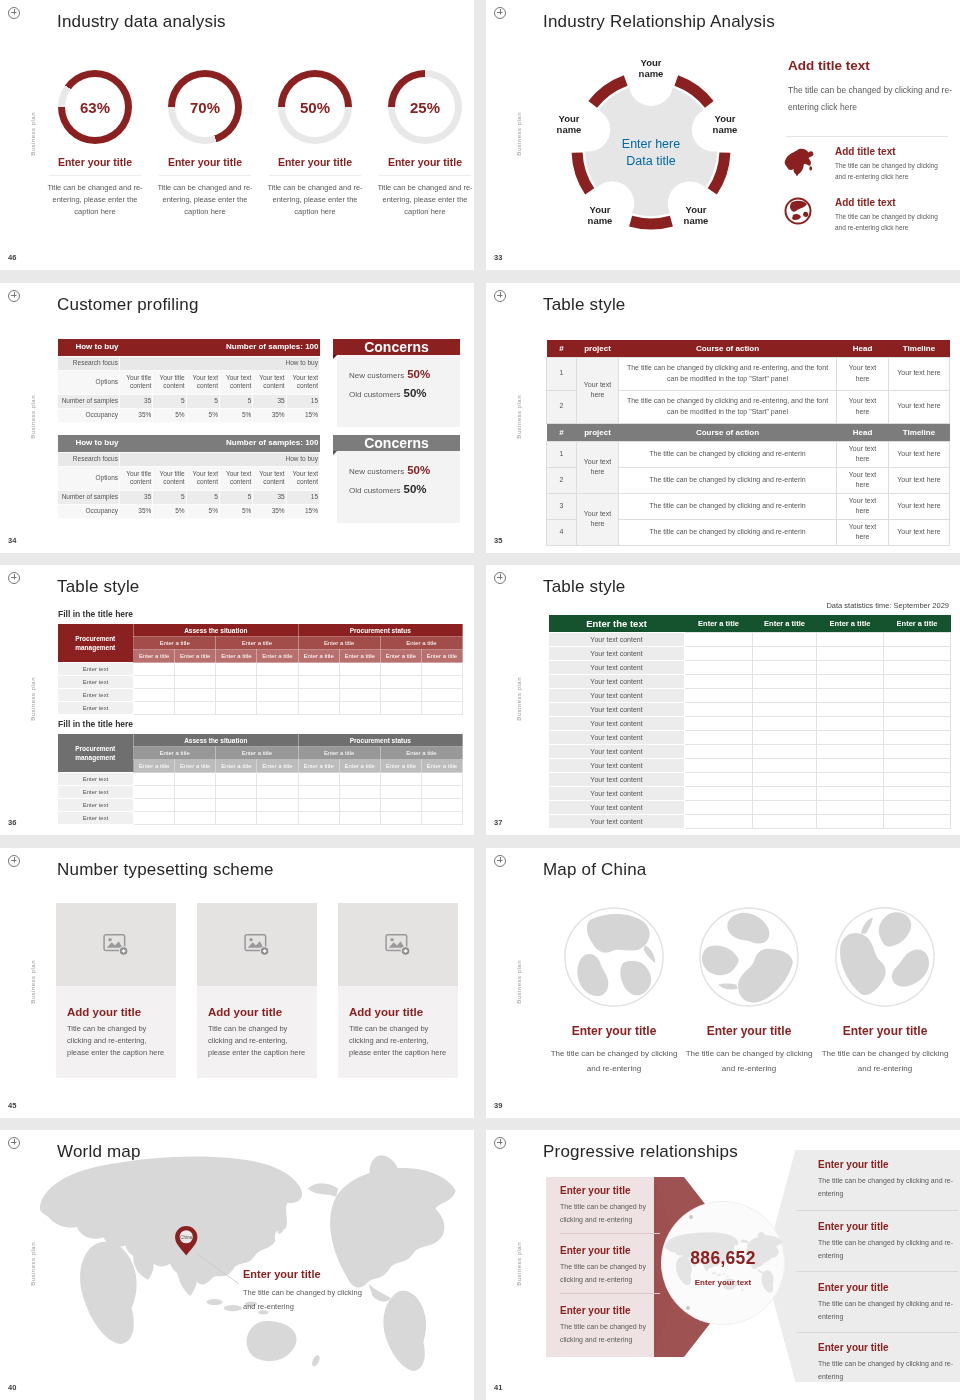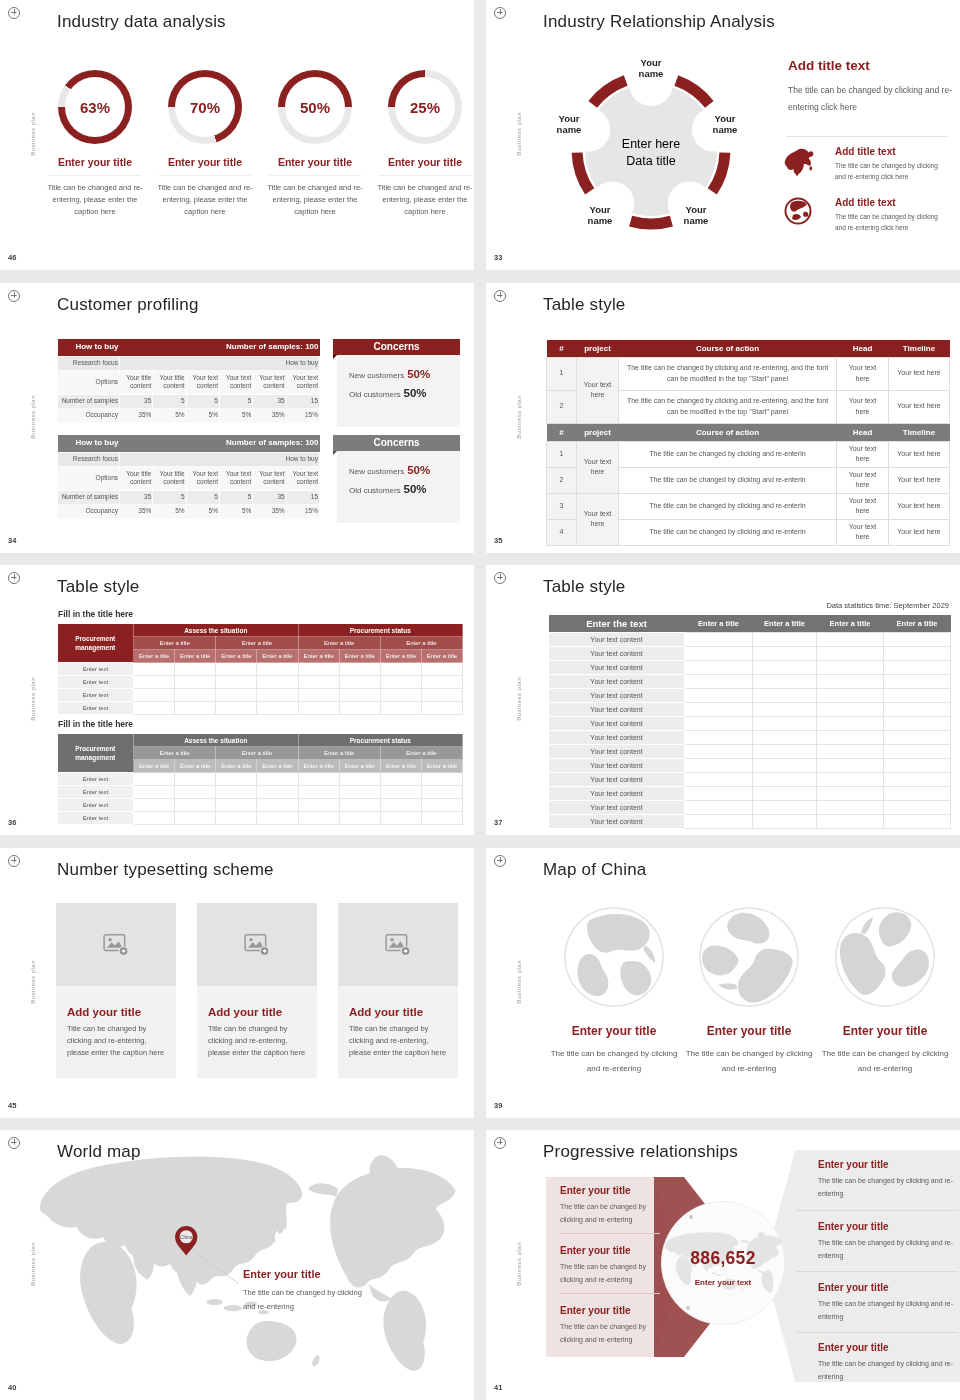--- a/index.html
+++ b/index.html
@@ -14,39 +14,39 @@
   .stitle{position:absolute;left:57px;top:12px;margin:0;font-size:17px;font-weight:400;color:#262626;letter-spacing:.2px;}
   
   .s32row{position:absolute;left:43px;top:70px;display:flex;gap:6px;}
   .donut{width:104px;text-align:center;}
   .ring{width:74px;height:74px;margin:0 auto;border-radius:50%;display:grid;place-items:center;}
   .hole{width:60px;height:60px;border-radius:50%;background:#fff;display:grid;place-items:center;font-weight:bold;font-size:15px;color:#8a2120;}
   .d-title{margin:12px 6px 0;font-size:10.5px;font-weight:bold;color:#8a2120;padding-bottom:7px;border-bottom:1px solid #ededed;}
   .d-cap{margin:6px 4px 0;font-size:7.5px;color:#595959;line-height:1.6;}
   
   .diag33{position:absolute;left:75px;top:53px;width:180px;height:194px;}
-  .diagc{position:absolute;left:120px;top:136px;width:90px;text-align:center;font-size:12.5px;color:#000000;line-height:1.35;}
+  .diagc{position:absolute;left:120px;top:136px;width:90px;text-align:center;font-size:12.5px;color:#0369a1;line-height:1.35;}
   .nlabel{position:absolute;width:44px;text-align:center;font-size:9.5px;font-weight:bold;color:#1f1f1f;line-height:1.15;}
   .h33{position:absolute;left:302px;top:58px;margin:0;font-size:13.5px;font-weight:bold;color:#8a2120;}
   .b33{position:absolute;left:302px;top:82px;width:170px;margin:0;font-size:8.5px;color:#595959;line-height:2.05;}
   .div33{position:absolute;left:300px;top:136px;width:162px;border-top:1px solid #e4e4e4;}
   .icn33{position:absolute;}
   .it33{position:absolute;left:349px;font-size:10px;font-weight:bold;color:#8a2120;}
   .ic33{position:absolute;left:349px;width:115px;font-size:6.5px;color:#595959;line-height:1.75;}
   
   .mini{position:absolute;left:57px;width:263px;border-collapse:collapse;table-layout:fixed;text-align:right;color:#555;font-size:6.5px;line-height:1.3;}
   .mini td{border:1px solid #fbfbfb;padding:1px;}
   .mini .hr td{color:#fff;font-weight:bold;font-size:8px;height:15px;border:none;}
   .mini.red .hr td{background:#8a2120;} .mini.gray .hr td{background:#7c7c7c;}
   .mini .r1 td{background:#e8e8e8;height:11px;}
   .mini .r2 td{background:#f7f7f7;height:21px;}
   .mini .r3 td{background:#ececec;height:11px;}
   .mini .r4 td{background:#f7f7f7;height:11px;}
   .concern{position:absolute;left:337px;width:123px;}
-  .concern .ch{position:relative;margin-left:-4px;width:127px;height:16px;line-height:16px;text-align:center;color:#fff;font-size:10px;font-weight:bold;}
+  .concern .ch{position:relative;margin-left:-4px;width:127px;height:16px;line-height:16px;text-align:center;color:#fff;font-size:14px;font-weight:bold;}
   .concern.red .ch{background:#8a2120;} .concern.gray .ch{background:#7c7c7c;}
   .concern .ch::after{content:"";position:absolute;left:0;top:16px;width:0;height:0;border-style:solid;border-width:4px 4px 0 0;}
   .concern.red .ch::after{border-color:#56100f transparent transparent transparent;}
   .concern.gray .ch::after{border-color:#4e4e4e transparent transparent transparent;}
   .concern .cb{background:#f3f3f3;height:72px;padding:13px 12px 0;box-sizing:border-box;}
   .cline{font-size:8px;color:#595959;margin-bottom:7px;}
   .cline b{font-size:11.5px;margin-left:3px;}
   .concern .new b{color:#8a2120;} .concern .old b{color:#2b2b2b;}
   
   .t35{position:absolute;left:60px;width:403px;border-collapse:collapse;table-layout:fixed;font-size:7px;color:#555;text-align:center;}
@@ -67,21 +67,21 @@
   .t36.red tr.h2 th{background:#a34d4b;}
   .t36.red tr.h3 th{background:#b8706e;}
   .t36.gray .corner,.t36.gray tr.h1 th{background:#6f6f6f;}
   .t36.gray tr.h2 th{background:#989898;}
   .t36.gray tr.h3 th{background:#bcbcbc;}
   .t36 td.lb{background:#f0f0f0;color:#555;height:12px;font-size:6px;border:1px solid #fff;}
   .t36 td.e{background:#fff;border:1px solid #e6e6e6;}
   
   .note37{position:absolute;left:270px;top:36px;width:193px;text-align:right;font-size:7.5px;color:#444;}
   .t37{position:absolute;left:62px;top:50px;width:402px;border-collapse:collapse;table-layout:fixed;font-size:7px;color:#555;text-align:center;}
-  .t37 th{background:#737373;color:#fff;height:17px;padding:0;}
+  .t37 th{background:#14532d;color:#fff;height:17px;padding:0;}
   .t37 th.main{font-size:9.5px;font-weight:bold;}
   .t37 th.sub{font-size:7.5px;font-weight:bold;}
   .t37 td{height:13px;padding:0;}
   .t37 td.lb{background:#ececec;border:1px solid #fff;}
   .t37 td.e{background:#fff;border:1px solid #e3e3e3;}
   
   .card{position:absolute;top:55px;width:120px;}
   .card-img{height:83px;background:#e5e2e2;display:grid;place-items:center;}
   .card-b{background:#f3f1f1;height:92px;padding:20px 11px 0;box-sizing:border-box;}
   .card-t{font-size:11.5px;font-weight:bold;color:#8a2120;margin-bottom:5px;}

